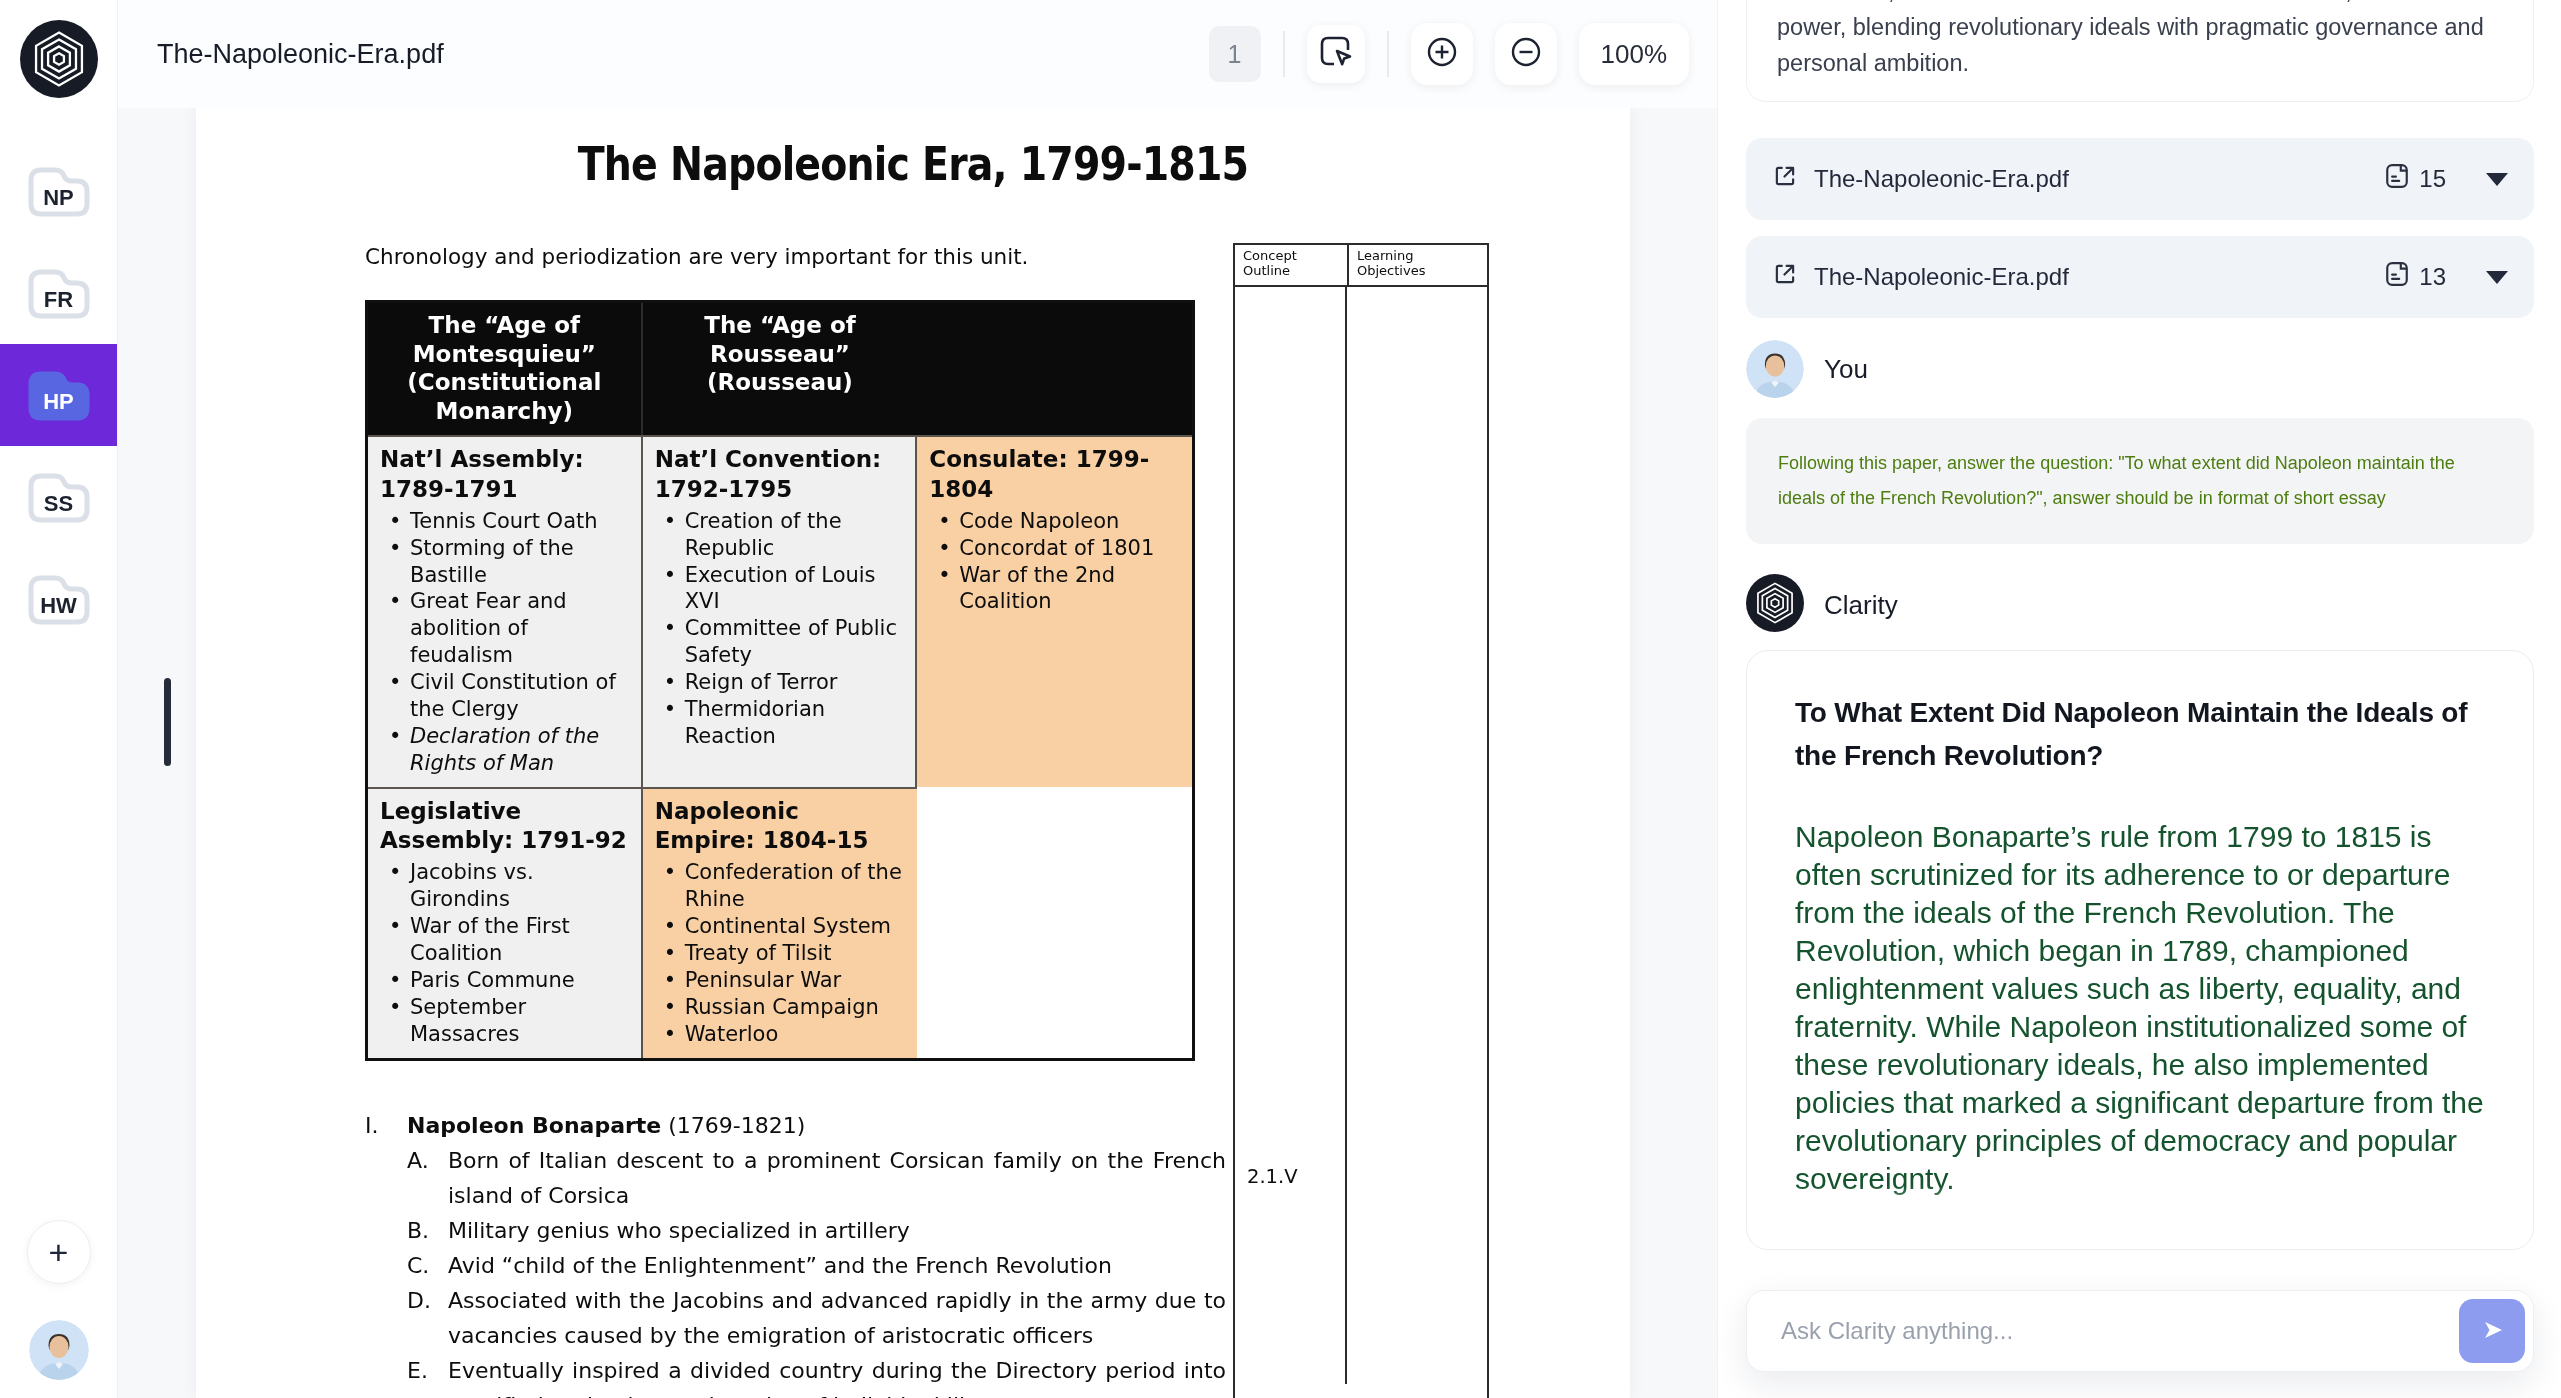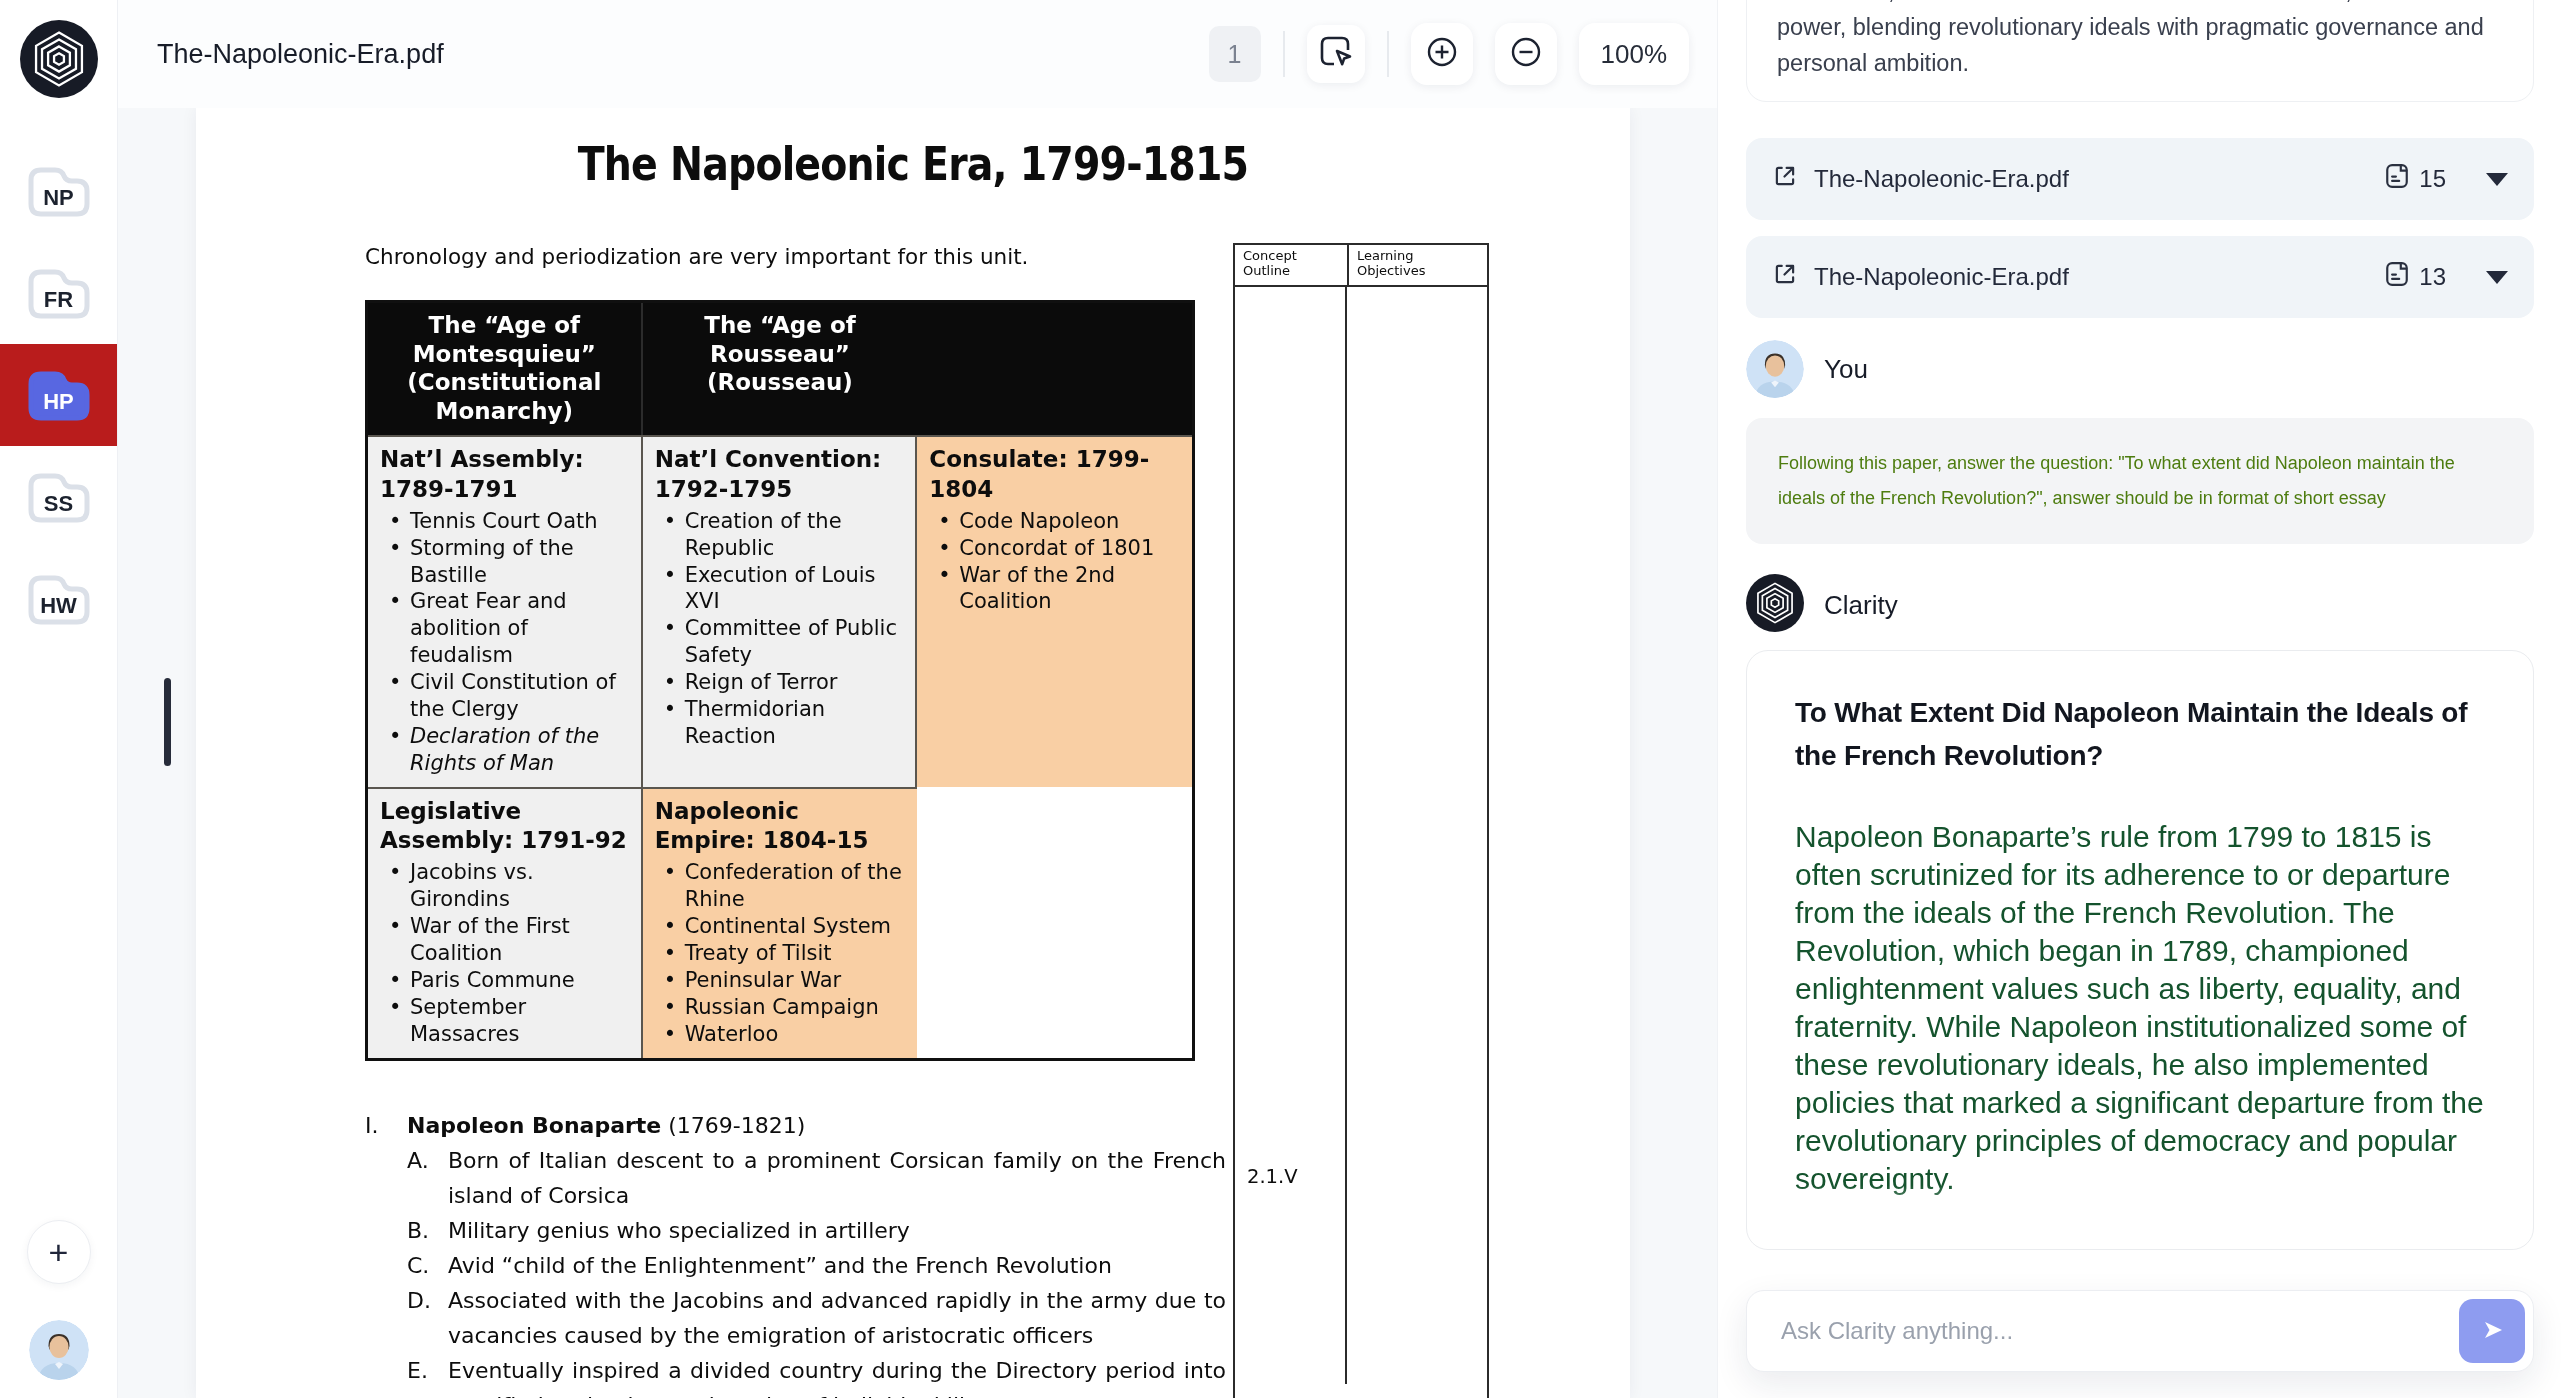--- a/index.html
+++ b/index.html
@@ -5,21 +5,21 @@
   html,body{margin:0;padding:0;background:#e9ebee;}
   #app{position:relative;width:2561px;height:1398px;background:#ffffff;overflow:hidden;
        font-family:"Liberation Sans",sans-serif;color:#1c222e;}
 
   
   .sidebar{position:absolute;left:0;top:0;width:117px;height:100%;background:#fff;
            border-right:1px solid #eef0f4;z-index:5;}
   .logo-btn{position:absolute;top:20px;left:50%;transform:translateX(-50%);width:78px;height:78px;}
   .nav{position:absolute;top:140px;left:0;width:117px;}
   .nav-item{height:102px;display:flex;align-items:center;justify-content:center;cursor:pointer;}
-  .nav-item.selected{background:#b91c1c;}
+  .nav-item.selected{background:#6d28d9;}
   .folder{position:relative;width:68px;height:58px;}
   .folder svg{position:absolute;inset:0;}
   .folder .lbl{position:absolute;left:0;right:0;top:14px;bottom:0;display:flex;align-items:center;
                justify-content:center;font-size:22px;font-weight:700;color:#1c222e;}
   .nav-item.selected .lbl{color:#fff;}
   .sidebar-bottom{position:absolute;bottom:18px;left:0;width:117px;display:flex;
                   flex-direction:column;align-items:center;gap:36px;}
   .add-btn{width:62px;height:62px;border-radius:50%;background:#fff;border:1px solid #eceef2;
            box-shadow:0 2px 8px rgba(20,30,60,.05);display:flex;align-items:center;
            justify-content:center;font-size:34px;font-weight:300;color:#20263a;cursor:pointer;}

